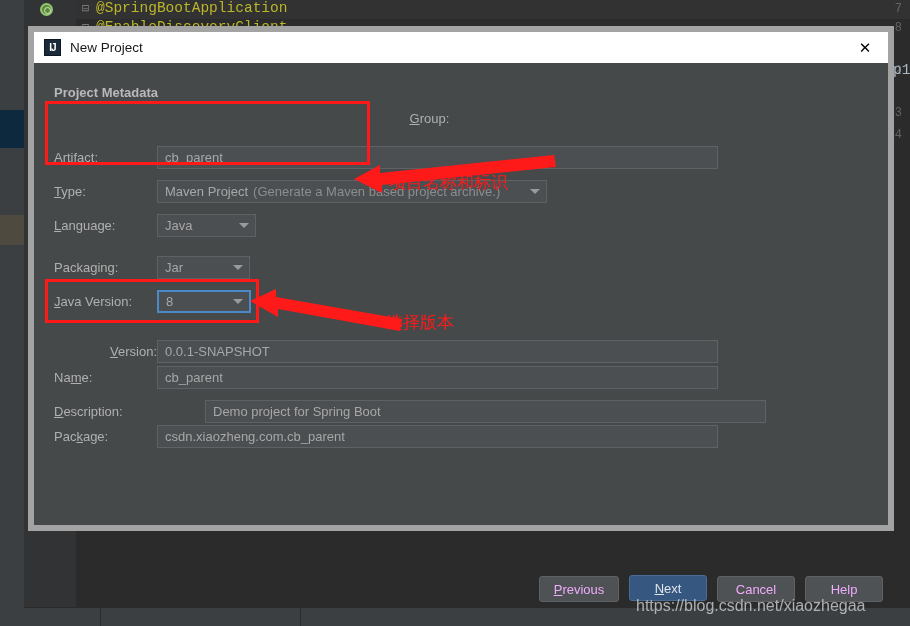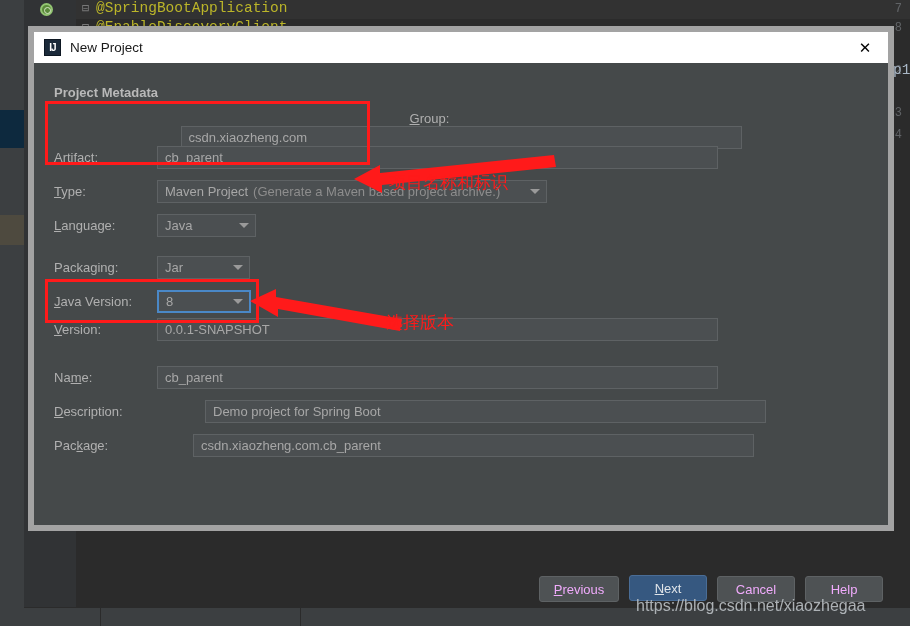--- a/index.html
+++ b/index.html
@@ -316,21 +316,20 @@
     <div class="title-text">New Project</div>
     <div class="title-close">✕</div>
   </div>
 
   <div class="dialog-body">
 
     <div class="section-title">Project Metadata</div>
 
     <div class="row" style="top:48px;flex-direction:column;">
       <div class="row-label"><u>G</u>roup:</div>
-      <div class="field wide">csdn.xiaozheng.com</div>
     </div>
 
     <div class="row" style="top:82px;">
       <div class="row-label"><u>A</u>rtifact:</div>
       <div class="field wide">cb_parent</div>
     </div>
 
     <div class="row" style="top:116px;">
       <div class="row-label"><u>T</u>ype:</div>
       <div class="combo type">
@@ -357,36 +356,36 @@
     </div>
 
     <div class="row" style="top:226px;">
       <div class="row-label"><u>J</u>ava Version:</div>
       <div class="combo jver">
         <span>8</span>
         <span class="caret"></span>
       </div>
     </div>
 
-    <div class="row" style="top:254px;">
+    <div class="row" style="top:276px;text-align:right;">
       <div class="row-label"><u>V</u>ersion:</div>
       <div class="field wide">0.0.1-SNAPSHOT</div>
     </div>
 
     <div class="row" style="top:302px;">
       <div class="row-label">Na<u>m</u>e:</div>
       <div class="field wide">cb_parent</div>
     </div>
 
     <div class="row" style="top:336px;gap:48px;">
       <div class="row-label"><u>D</u>escription:</div>
       <div class="field wide">Demo project for Spring Boot</div>
     </div>
 
-    <div class="row" style="top:370px;gap:36px;">
+    <div class="row" style="top:361px;">
       <div class="row-label">Pac<u>k</u>age:</div>
       <div class="field wide">csdn.xiaozheng.com.cb_parent</div>
     </div>
 
     <div class="hl-box" style="left:11px; top:38px; width:325px; height:64px;"></div>
     <div class="hl-box" style="left:11px; top:216px; width:214px; height:44px;"></div>
 
     <svg class="anno-arrow" style="left:320px; top:88px;" width="220" height="50">
       <polygon points="0,28 26,14 26,22 200,4 202,16 28,34 28,42" fill="#ff1a1a"></polygon>
     </svg>

